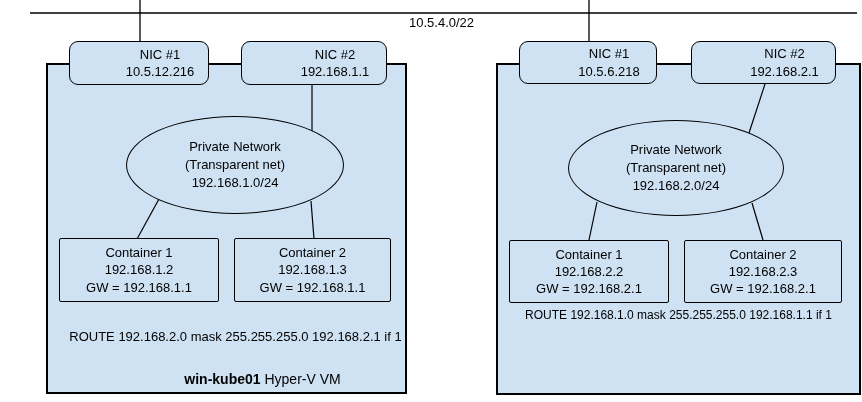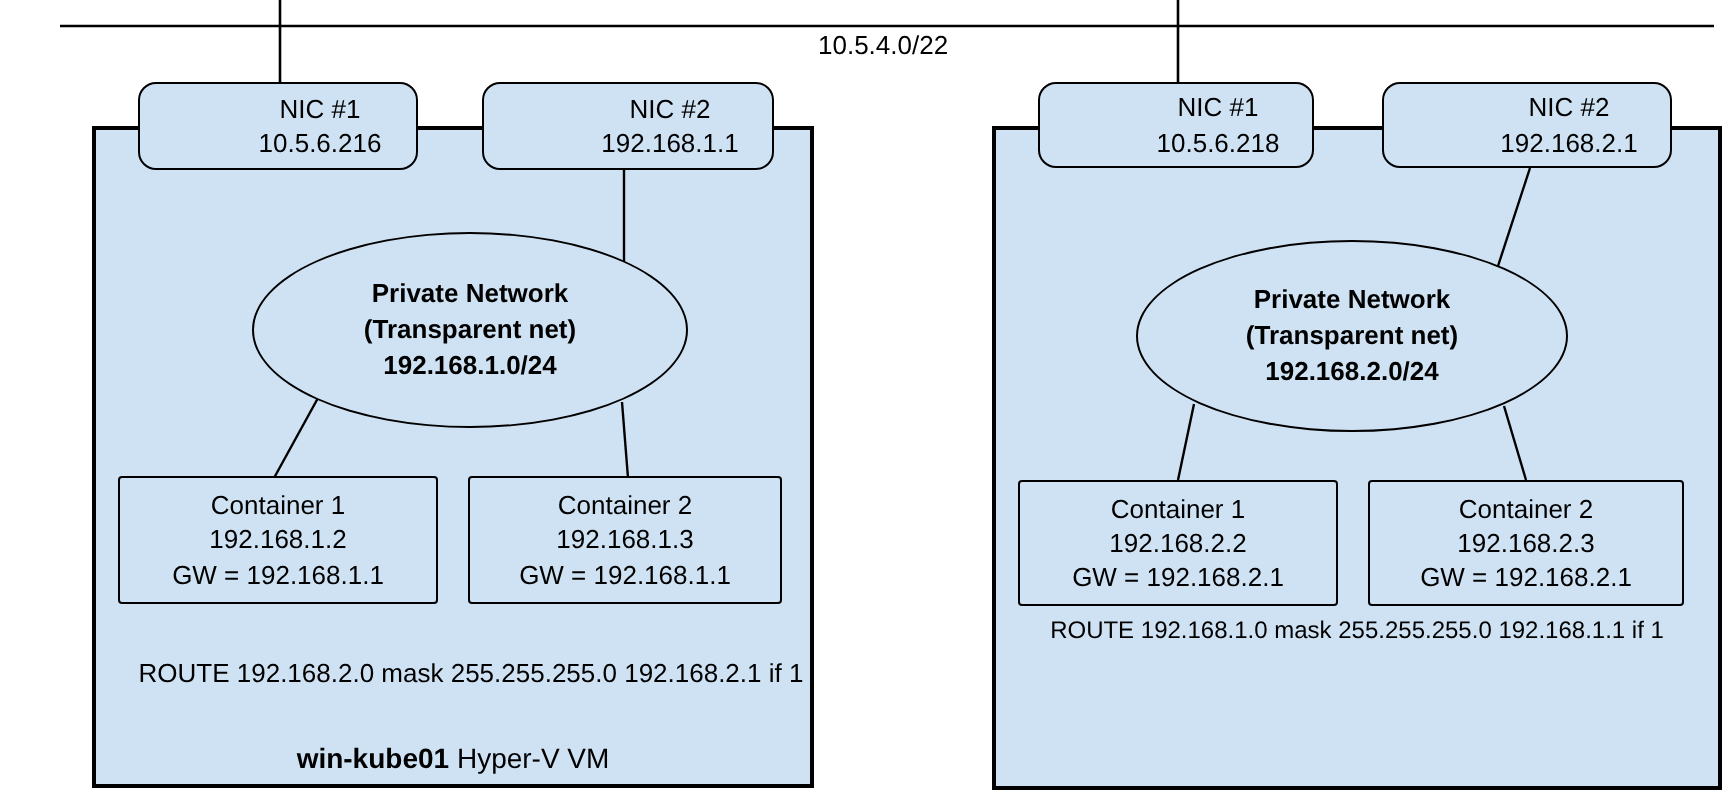--- a/index.html
+++ b/index.html
@@ -24,29 +24,29 @@
     background:var(--box-fill,#cfe2f3);
     border:1px solid #000;
     box-sizing:border-box;
     display:flex;flex-direction:column;
     align-items:center;justify-content:center;
     text-align:center;
     font-size:13px;line-height:1.32;
   }
   .nic{border-radius:9px;padding-left:42px;}
   .container-box{border-radius:2px;}
-  .net-ellipse{border-radius:50%;line-height:1.38;font-weight:bold;}
+  .net-ellipse{border-radius:50%;line-height:1.38;}
   .route-text{
     position:absolute;z-index:3;
     text-align:center;font-size:13px;
   }
   .route-text.small{font-size:12px;}
   .vm-label{
     position:absolute;z-index:3;
-    text-align:center;font-size:14px;
+    text-align:center;font-size:14px;padding-left:36px;
   }
   .vm-label .host{font-weight:bold;}
   .backbone-label{
     position:absolute;z-index:3;
     font-size:13px;
   }
 </style>
 </head>
 <body>
 
@@ -63,21 +63,21 @@
     <line x1="573" y1="202" x2="565" y2="240" stroke="#000" stroke-width="1.2"></line>
     <line x1="728" y1="203" x2="739" y2="240" stroke="#000" stroke-width="1.2"></line>
   </svg>
 
   <div class="backbone-label" style="left:385px;top:15px;">10.5.4.0/22</div>
 
   <div class="vm-rect" style="left:22px;top:63px;width:361px;height:331px;"></div>
 
   <div class="node nic" style="left:45px;top:41px;width:140px;height:44px;">
     <div>NIC #1</div>
-    <div>10.5.6.216</div>
+    <div>10.5.12.216</div>
   </div>
 
   <div class="node nic" style="left:217px;top:41px;width:146px;height:44px;">
     <div>NIC #2</div>
     <div>192.168.1.1</div>
   </div>
 
   <div class="node net-ellipse" style="left:102px;top:116px;width:218px;height:98px;">
     <div>Private Network</div>
     <div>(Transparent net)</div>

